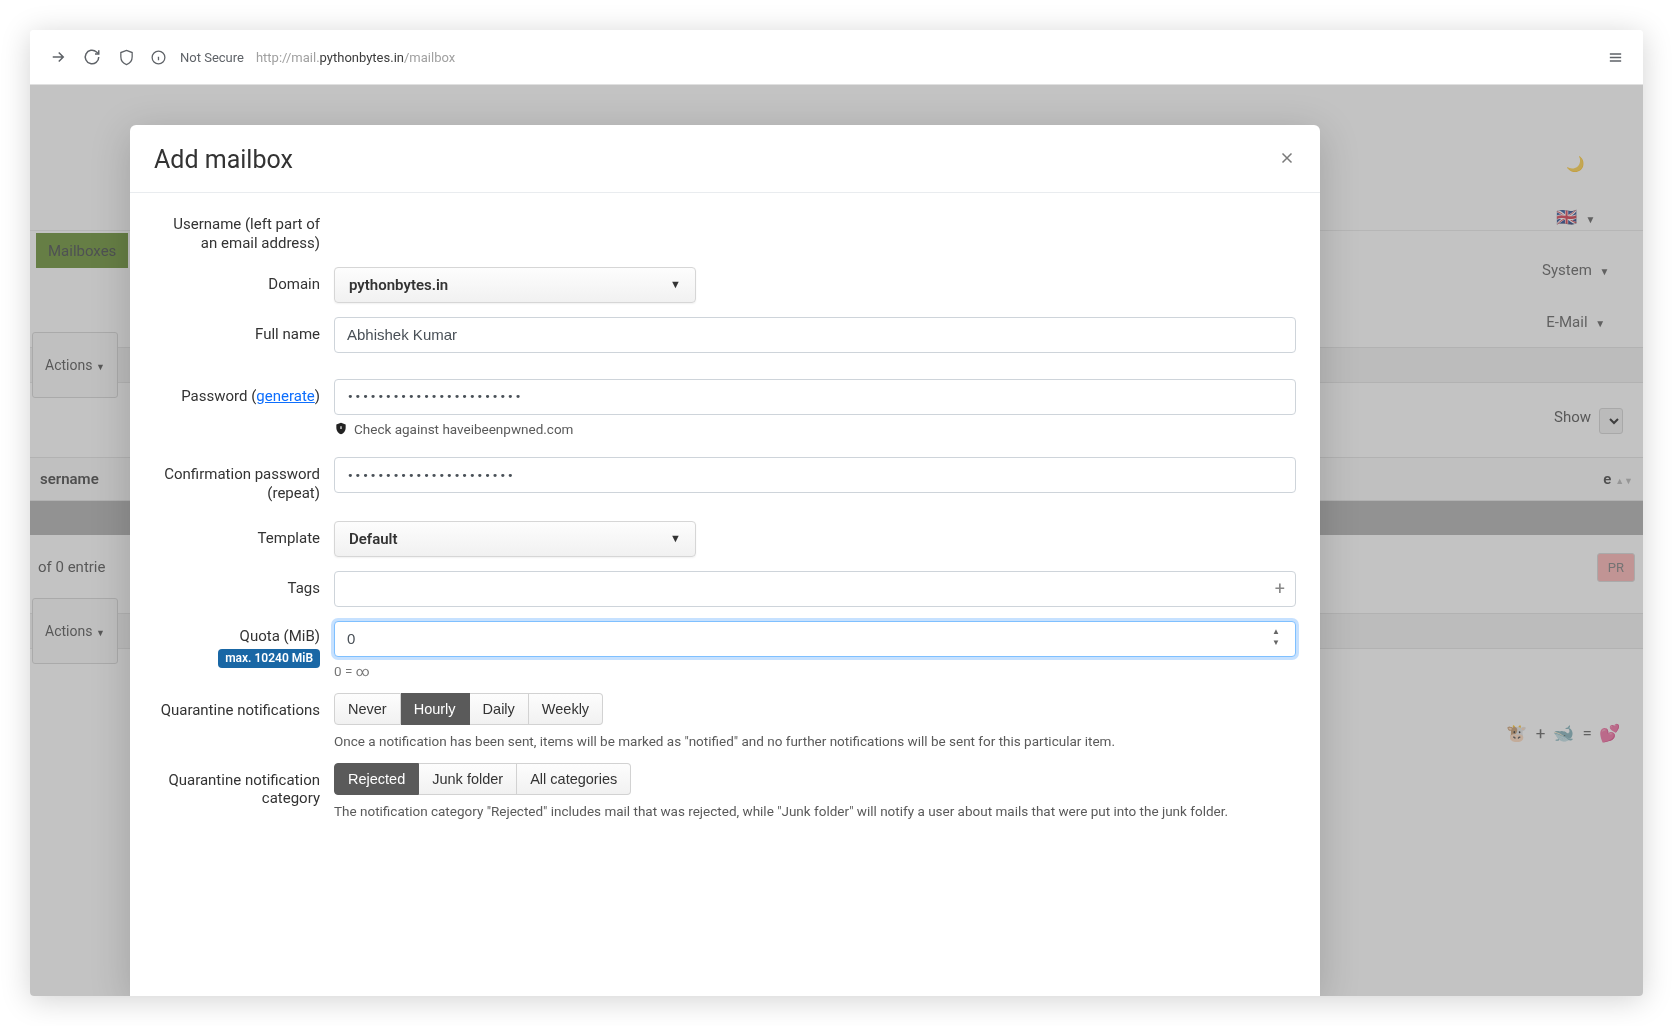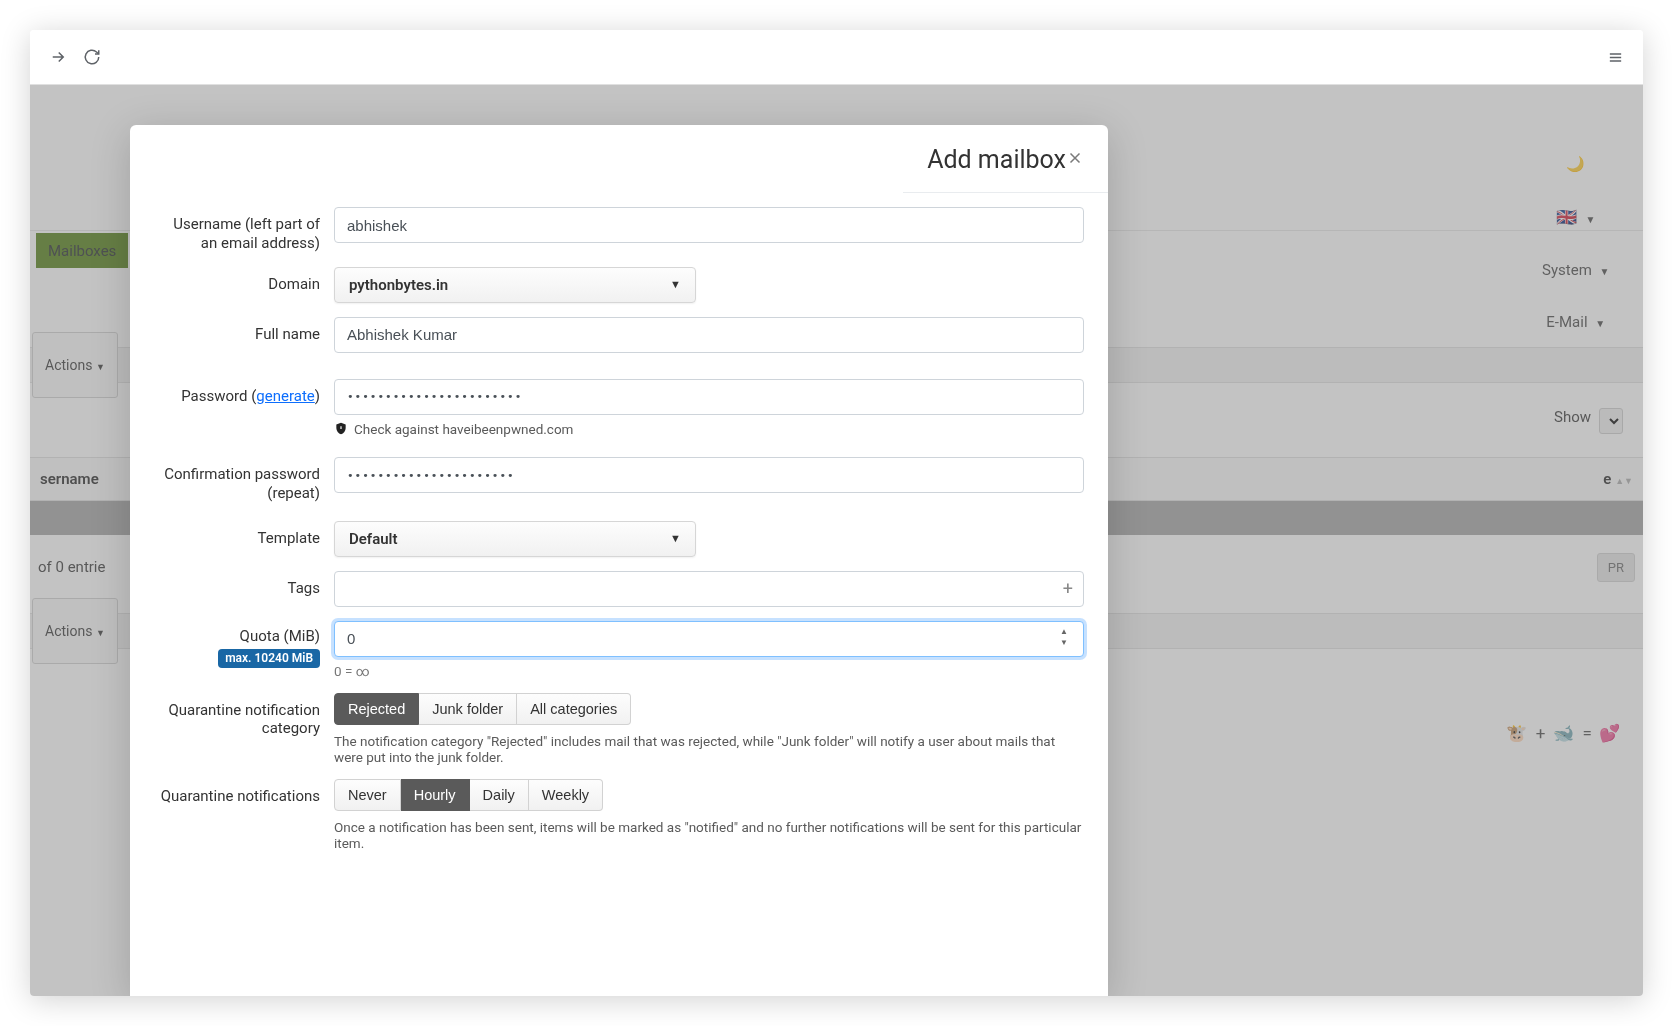--- a/index.html
+++ b/index.html
@@ -147,21 +147,21 @@
   display: flex;
   align-items: center;
   justify-content: space-between;
   padding: 0 8px;
   font-size: 15px;
   color: #333;
 }
 .entries-row .pr-btn {
   padding: 6px 10px;
   border: 1px solid #d0d0d0;
-  background: #e5e5e5;
+  background: #fca5a5;
   border-radius: 3px;
   color: #666;
   font-size: 13px;
 }
 .show-label {
   position: absolute;
   right: 20px;
   top: 323px;
   font-size: 15px;
   color: #333;
@@ -180,28 +180,27 @@
   display: flex;
   gap: 8px;
   align-items: center;
   color: #444;
 }
 
 .modal {
   position: absolute;
   left: 100px;
   top: 95px;
-  width: 978px;
+  width: 1190px;
   bottom: 0;
   background: #fff;
   border-radius: 6px 6px 0 0;
   box-shadow: 0 8px 40px rgba(0,0,0,0.18);
   display: flex;
   flex-direction: column;
-  align-items: flex-end;
 }
 .modal-header {
   display: flex;
   align-items: center;
   justify-content: space-between;
   padding: 20px 24px 18px 24px;
   border-bottom: 1px solid #e9ecef;
 }
 .modal-title {
   font-size: 25px;
@@ -336,20 +335,37 @@
       <svg width="18" height="18" viewBox="0 0 24 24" fill="none" stroke="currentColor" stroke-width="2">
           <path d="M5 12h14M13 6l6 6-6 6"></path>
         </svg>
     </div>
     <div class="browser-icon">
       <svg width="18" height="18" viewBox="0 0 24 24" fill="none" stroke="currentColor" stroke-width="2">
           <path d="M21 12a9 9 0 1 1-3-6.7L21 8"></path>
           <path d="M21 3v5h-5"></path>
         </svg>
     </div>
+    <div class="url-zone">
+      <div class="browser-icon">
+        <svg width="17" height="17" viewBox="0 0 24 24" fill="none" stroke="currentColor" stroke-width="1.8">
+            <path d="M12 2l8 3v6c0 5-3.5 9.5-8 11-4.5-1.5-8-6-8-11V5l8-3z"></path>
+          </svg>
+      </div>
+      <div class="browser-icon">
+        <svg width="17" height="17" viewBox="0 0 24 24" fill="none" stroke="currentColor" stroke-width="1.8">
+            <circle cx="12" cy="12" r="9"></circle>
+            <path d="M12 8h.01M11 12h1v4"></path>
+          </svg>
+      </div>
+      <span class="not-secure">Not Secure</span>
+      <span class="url">
+        <span>http://mail.</span><span class="strong">pythonbytes.in</span><span>/mailbox</span>
+      </span>
+    </div>
     <div class="browser-icon hamburger-right">
       <svg width="17" height="17" viewBox="0 0 24 24" fill="none" stroke="currentColor" stroke-width="2">
           <path d="M4 7h16M4 12h16M4 17h16"></path>
         </svg>
     </div>
   </div>
 
   <div class="page-back">
     <div class="topnav">
       <span>🌙</span>
@@ -397,23 +413,20 @@
       <div class="close-x">
         <svg width="18" height="18" viewBox="0 0 24 24" fill="none" stroke="currentColor" stroke-width="2">
             <path d="M6 6l12 12M18 6L6 18"></path>
           </svg>
       </div>
     </div>
     <div class="modal-body">
 
       <div class="form-row">
         <div class="label-col">Username (left part of an email address)</div>
-        <div class="field-col">
-          <input class="fc-input" value="abhishek" style="">
-        </div>
       </div>
 
       <div class="form-row">
         <div class="label-col">Domain</div>
         <div class="field-col">
           <div class="fc-dropdown">
             <span>pythonbytes.in</span>
             <span class="caret-d">▼</span>
           </div>
         </div>
@@ -483,38 +496,38 @@
             <div class="quota-spin">
               <span>▲</span>
                 <span>▼</span>
             </div>
           </div>
           <div class="hint small" style="margin-top:6px">0 = ∞</div>
         </div>
       </div>
 
       <div class="form-row" style="margin-top:14px">
-        <div class="label-col">Quarantine notification category</div>
-        <div class="field-col">
-          <div class="btns-group">
-            <button class="bg-btn active">Rejected</button>
-            <button class="bg-btn">Junk folder</button>
-            <button class="bg-btn">All categories</button>
-          </div>
-          <div class="hint" style="margin-top:8px">The notification category "Rejected" includes mail that was rejected, while "Junk folder" will notify a user about mails that were put into the junk folder.</div>
-        </div>
-      </div>
-
-      <div class="form-row" style="margin-top:14px">
         <div class="label-col">Quarantine notifications</div>
         <div class="field-col">
           <div class="btns-group">
             <button class="bg-btn">Never</button>
             <button class="bg-btn active">Hourly</button>
             <button class="bg-btn">Daily</button>
             <button class="bg-btn">Weekly</button>
           </div>
           <div class="hint" style="margin-top:8px">Once a notification has been sent, items will be marked as "notified" and no further notifications will be sent for this particular item.</div>
         </div>
       </div>
+
+      <div class="form-row" style="margin-top:14px">
+        <div class="label-col">Quarantine notification category</div>
+        <div class="field-col">
+          <div class="btns-group">
+            <button class="bg-btn active">Rejected</button>
+            <button class="bg-btn">Junk folder</button>
+            <button class="bg-btn">All categories</button>
+          </div>
+          <div class="hint" style="margin-top:8px">The notification category "Rejected" includes mail that was rejected, while "Junk folder" will notify a user about mails that were put into the junk folder.</div>
+        </div>
+      </div>
     </div>
   </div>
 </div>
 
 </body></html>

